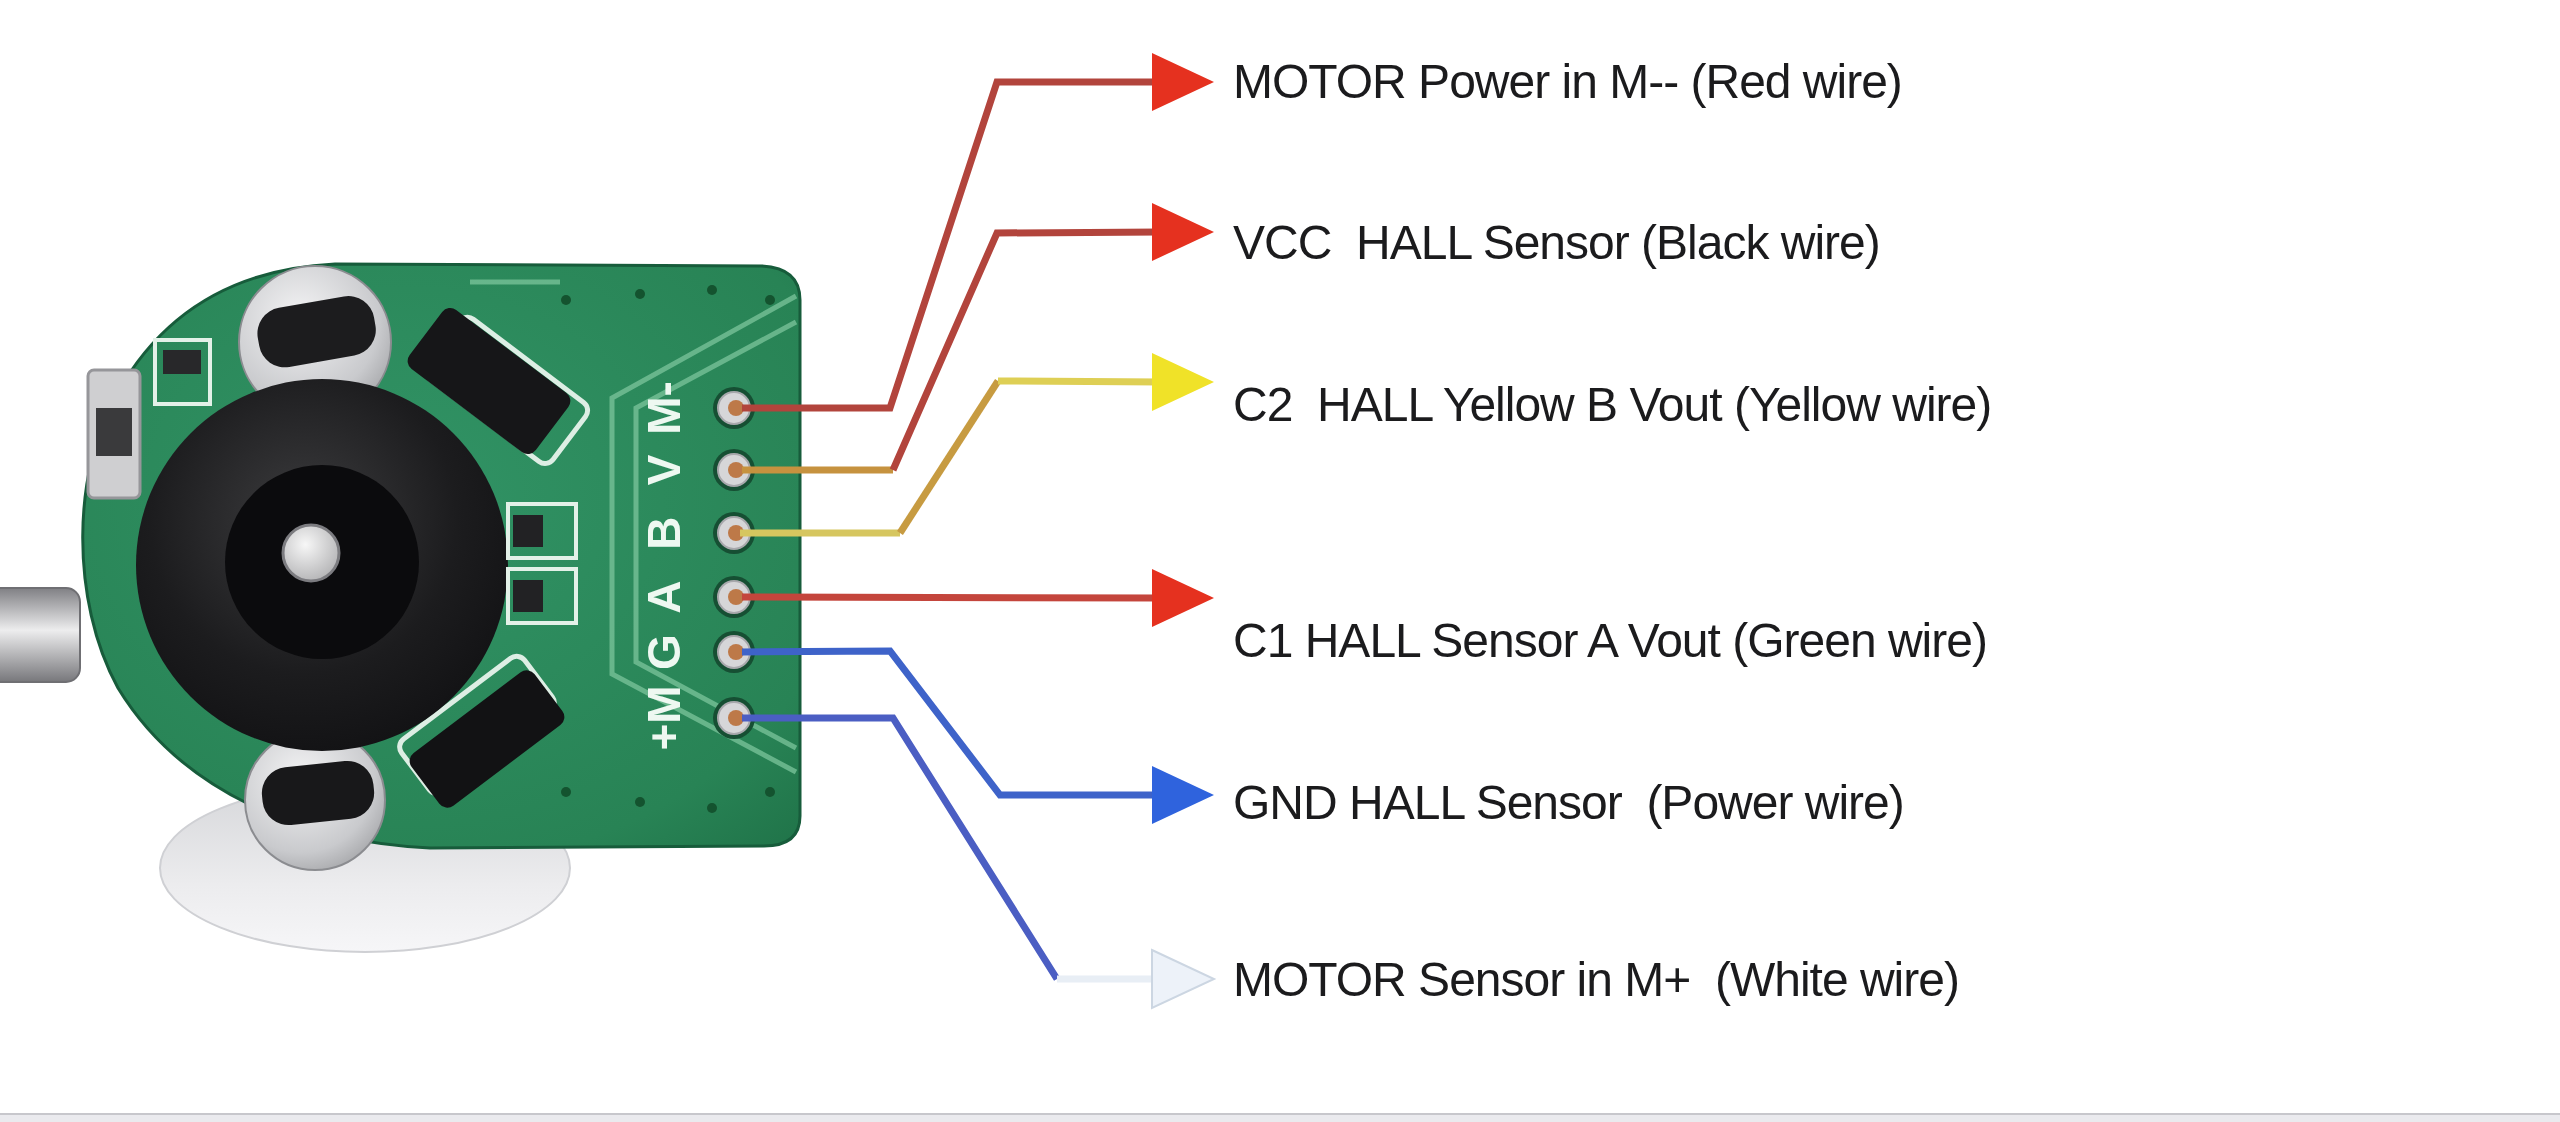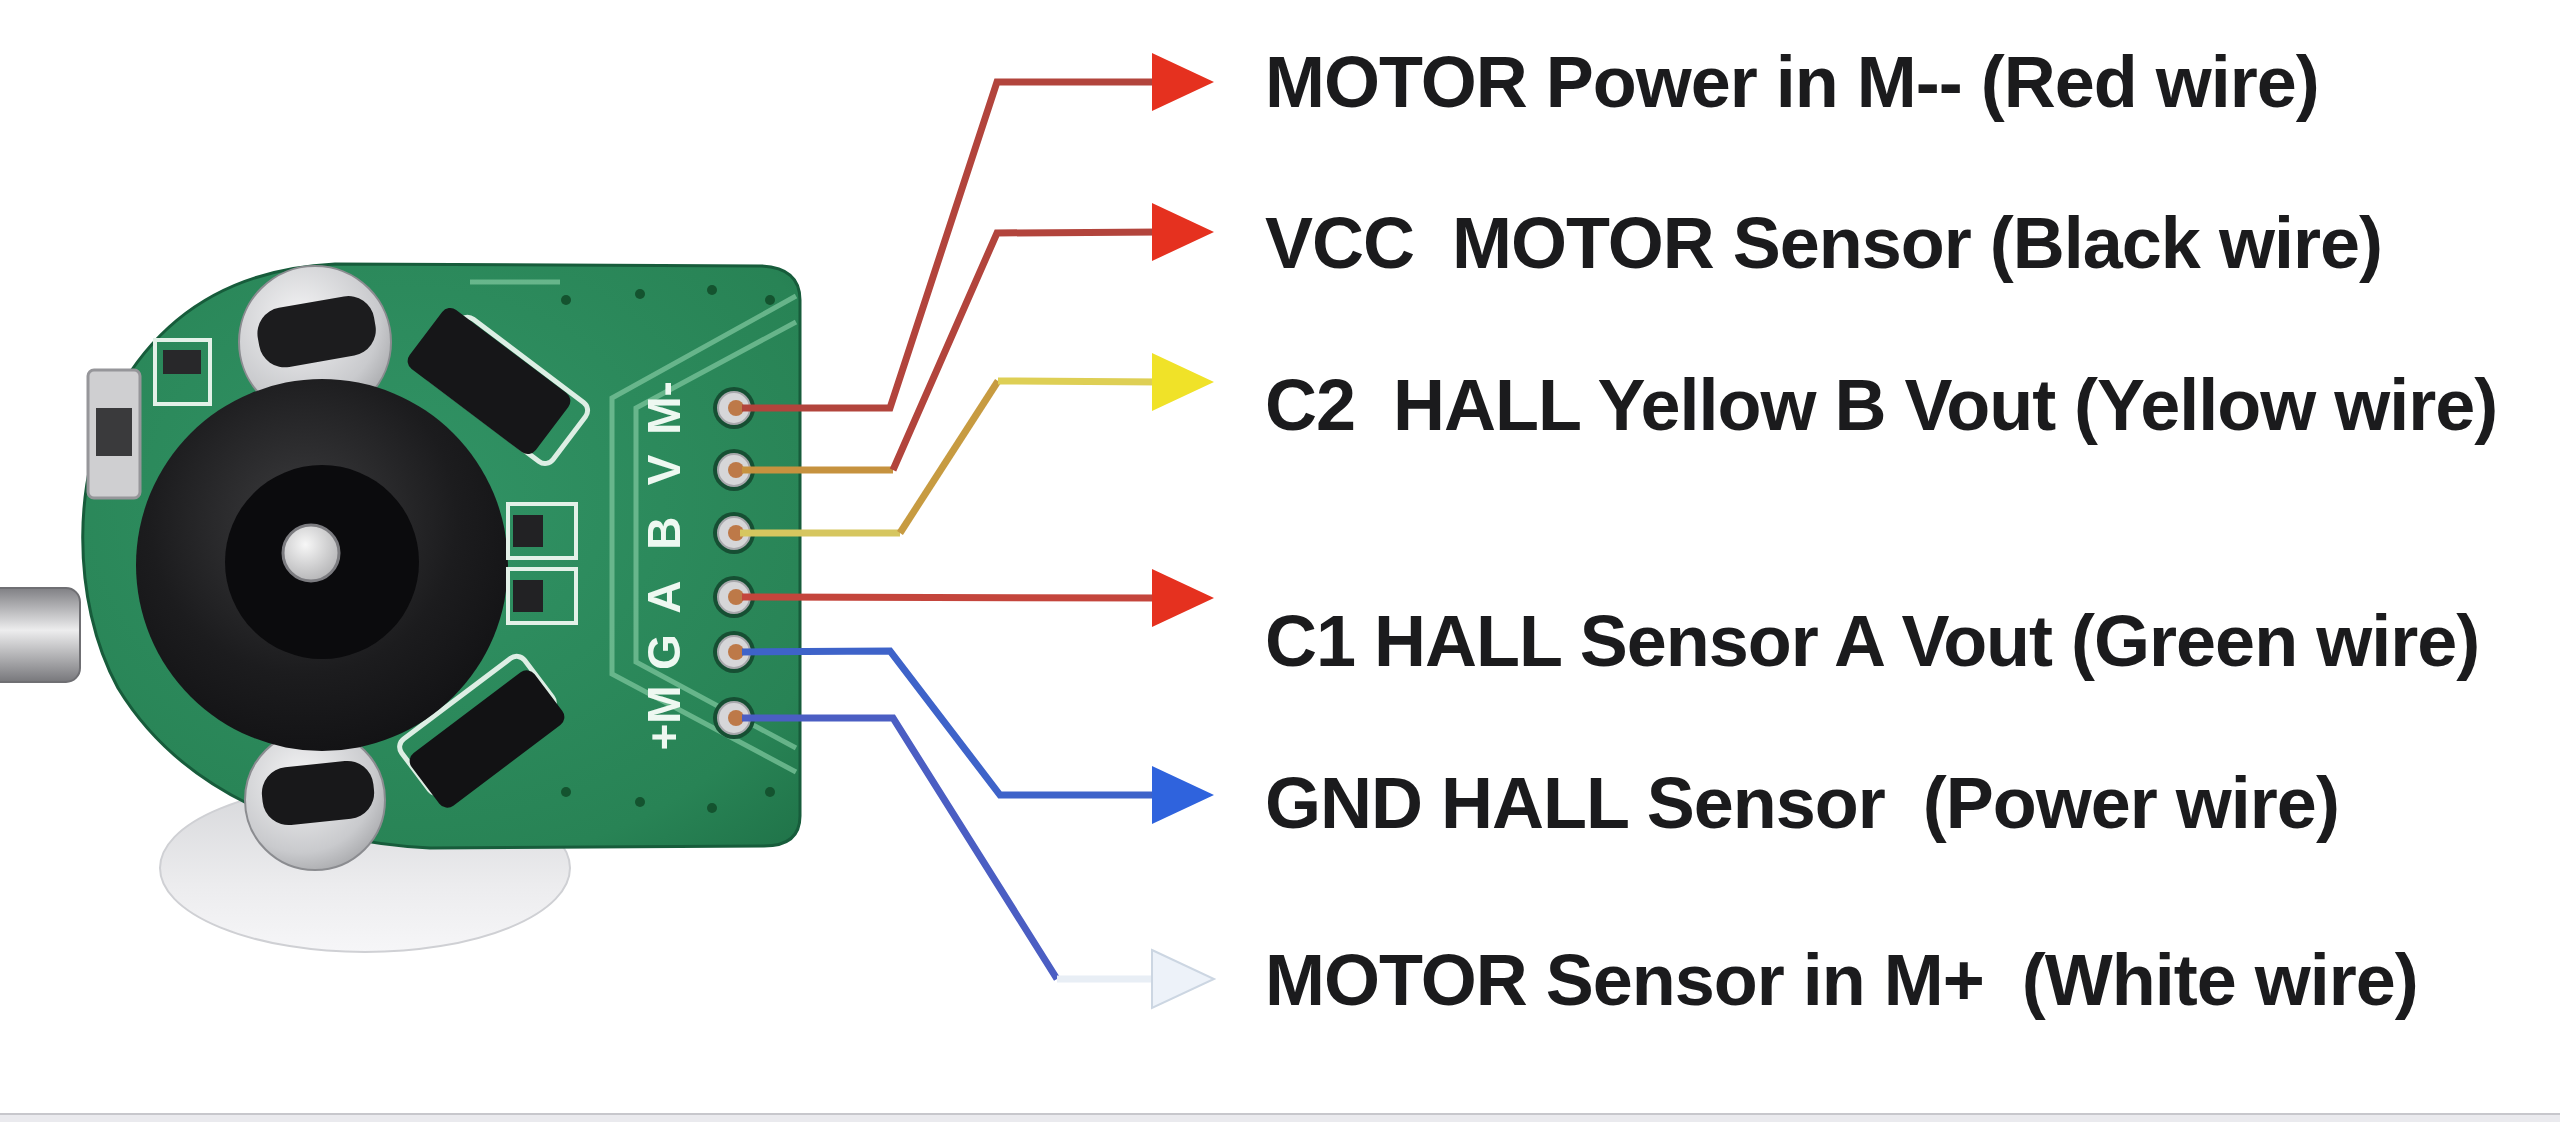--- a/index.html
+++ b/index.html
@@ -8,27 +8,26 @@
     width:2560px;height:1122px;
     background:#ffffff;
     overflow:hidden;
     font-family:"Liberation Sans", sans-serif;
   }
   #scene{position:absolute;left:0;top:0;}
   .wire-label{
     position:absolute;
     left:1233px;
     transform:translateY(-50%);
-    font-size:72px;
-    font-weight:700;
+    font-size:48px;
+    font-weight:400;
     letter-spacing:-1px;
     color:#1b1b1d;
     white-space:pre;
     line-height:1;
-    margin-left:32px;
   }
   .bottom-strip{
     position:absolute;
     left:0;right:0;bottom:0;
     height:7px;
     background:#eaeaee;
     border-top:2px solid #c7c7cc;
   }
   .silk{
     font-family:"Liberation Sans", sans-serif;
@@ -204,21 +203,21 @@
         <g>
           <polyline points="742,718 893,718 1057,979" fill="none" stroke="#4b5ec3" stroke-width="7" stroke-linejoin="miter"></polyline>
           <polyline points="1057,979 1160,979" fill="none" stroke="#e8eef5" stroke-width="7" stroke-linejoin="miter"></polyline>
           <polygon points="1152,950 1214,979 1152,1008" fill="#edf2f9" stroke="#ccd6e2" stroke-width="2"></polygon>
         </g>
       </g>
   </svg>
 
   <div>
     <div class="wire-label" style="top:82px">MOTOR Power in M-- (Red wire)</div>
-    <div class="wire-label" style="top:243px">VCC  MOTOR Sensor (Black wire)</div>
+    <div class="wire-label" style="top:243px">VCC  HALL Sensor (Black wire)</div>
     <div class="wire-label" style="top:405px">C2  HALL Yellow B Vout (Yellow wire)</div>
     <div class="wire-label" style="top:641px">C1 HALL Sensor A Vout (Green wire)</div>
     <div class="wire-label" style="top:803px">GND HALL Sensor  (Power wire)</div>
     <div class="wire-label" style="top:980px">MOTOR Sensor in M+  (White wire)</div>
   </div>
 
   <div class="bottom-strip"></div>
 </div>
 
 </body></html>

